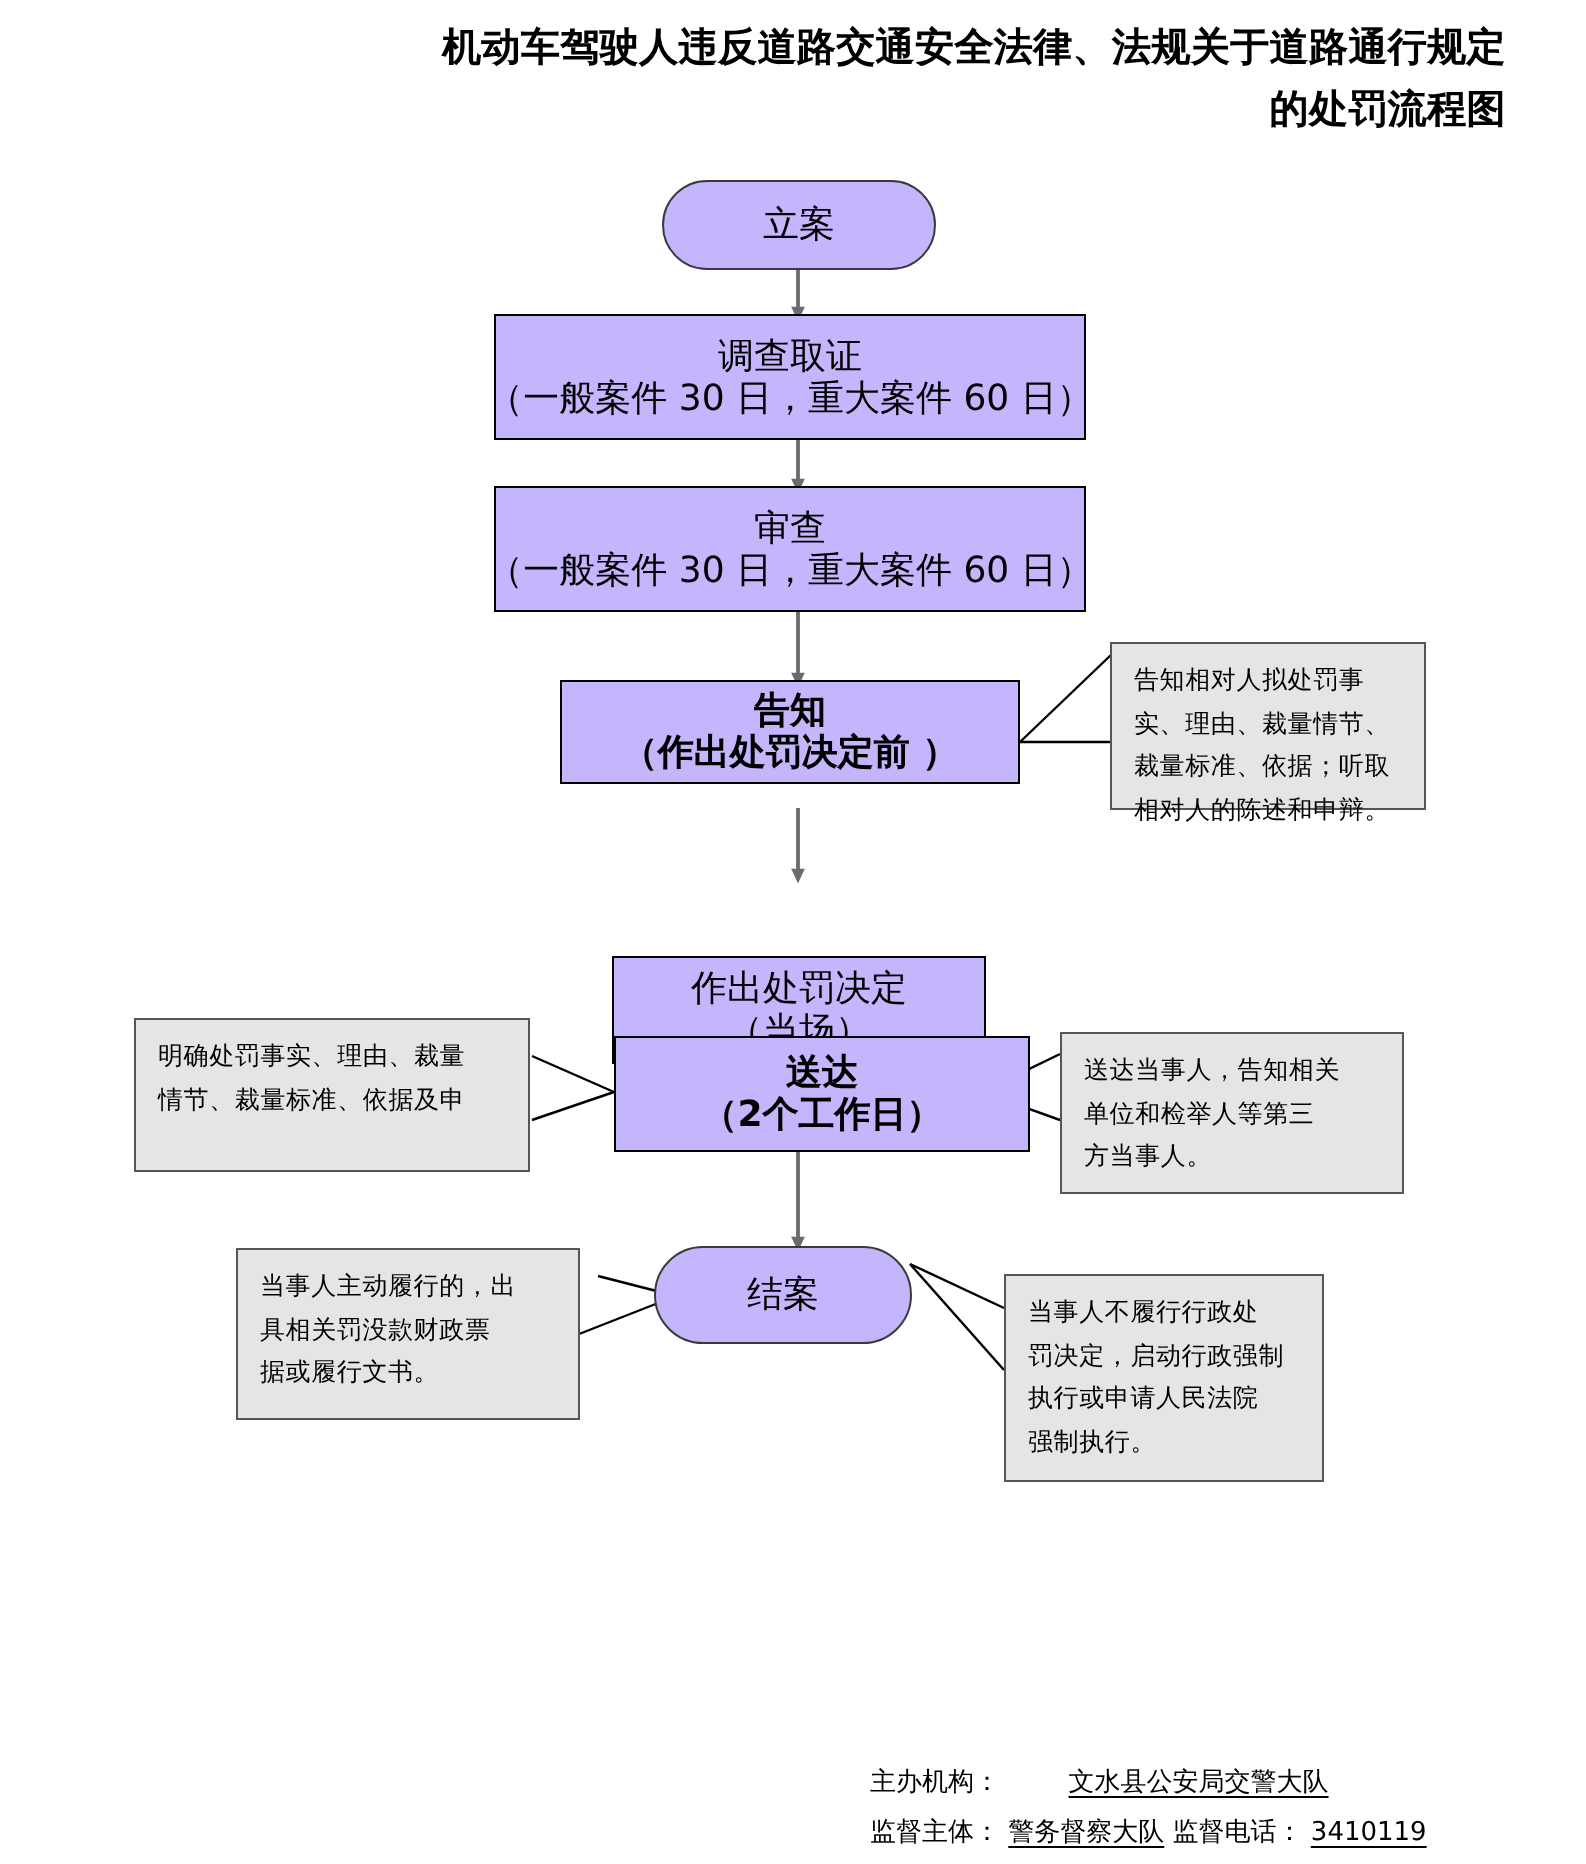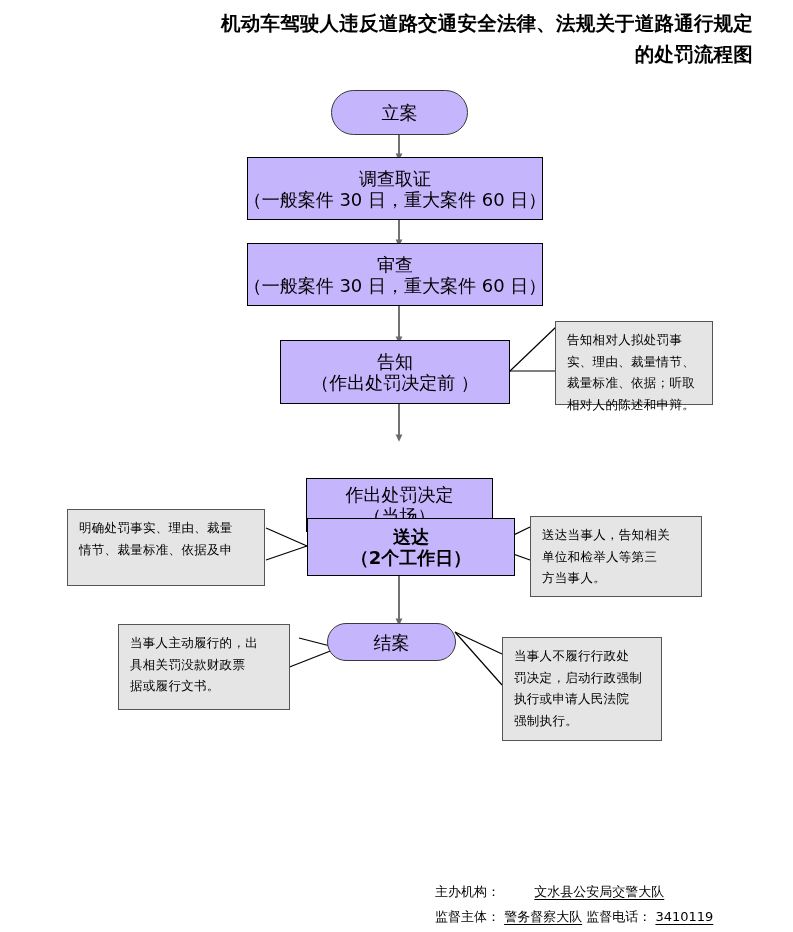--- a/index.html
+++ b/index.html
@@ -158,36 +158,36 @@
   <div class="node" style="left:247px; top:157px; width:296px; height:63px;">
     <span class="ln">调查取证</span>
     <span class="ln">（一般案件 30 日，重大案件 60 日）</span>
   </div>
 
   <div class="node" style="left:247px; top:243px; width:296px; height:63px;">
     <span class="ln">审查</span>
     <span class="ln">（一般案件 30 日，重大案件 60 日）</span>
   </div>
 
-  <div class="node" style="left:280px; top:340px; width:230px; height:64px;">
+  <div class="node" style="left:280px; top:340px; width:230px; height:52px;font-weight:bold;">
     <span class="ln">告知</span>
     <span class="ln">（作出处罚决定前 ）</span>
   </div>
 
   <div class="node" style="left:306px; top:438px; width:187px; height:54px;margin-top:40px;">
     <span class="ln">作出处罚决定</span>
     <span class="ln">（当场）</span>
   </div>
 
   <div class="node" style="left:307px; top:518px; width:208px; height:58px;font-weight:bold;">
     <span class="ln">送达</span>
     <span class="ln">（2个工作日）</span>
   </div>
 
-  <div class="node stadium" style="left:327px; top:623px; width:129px; height:38px;">
+  <div class="node stadium" style="left:327px; top:623px; width:129px; height:49px;">
     <span class="ln">结案</span>
   </div>
 
   <div class="callout" style="left:555px; top:321px; width:158px; height:84px;">
     <span class="ln">告知相对人拟处罚事</span>
     <span class="ln">实、理由、裁量情节、</span>
     <span class="ln">裁量标准、依据；听取</span>
     <span class="ln">相对人的陈述和申辩。</span>
   </div>
 

